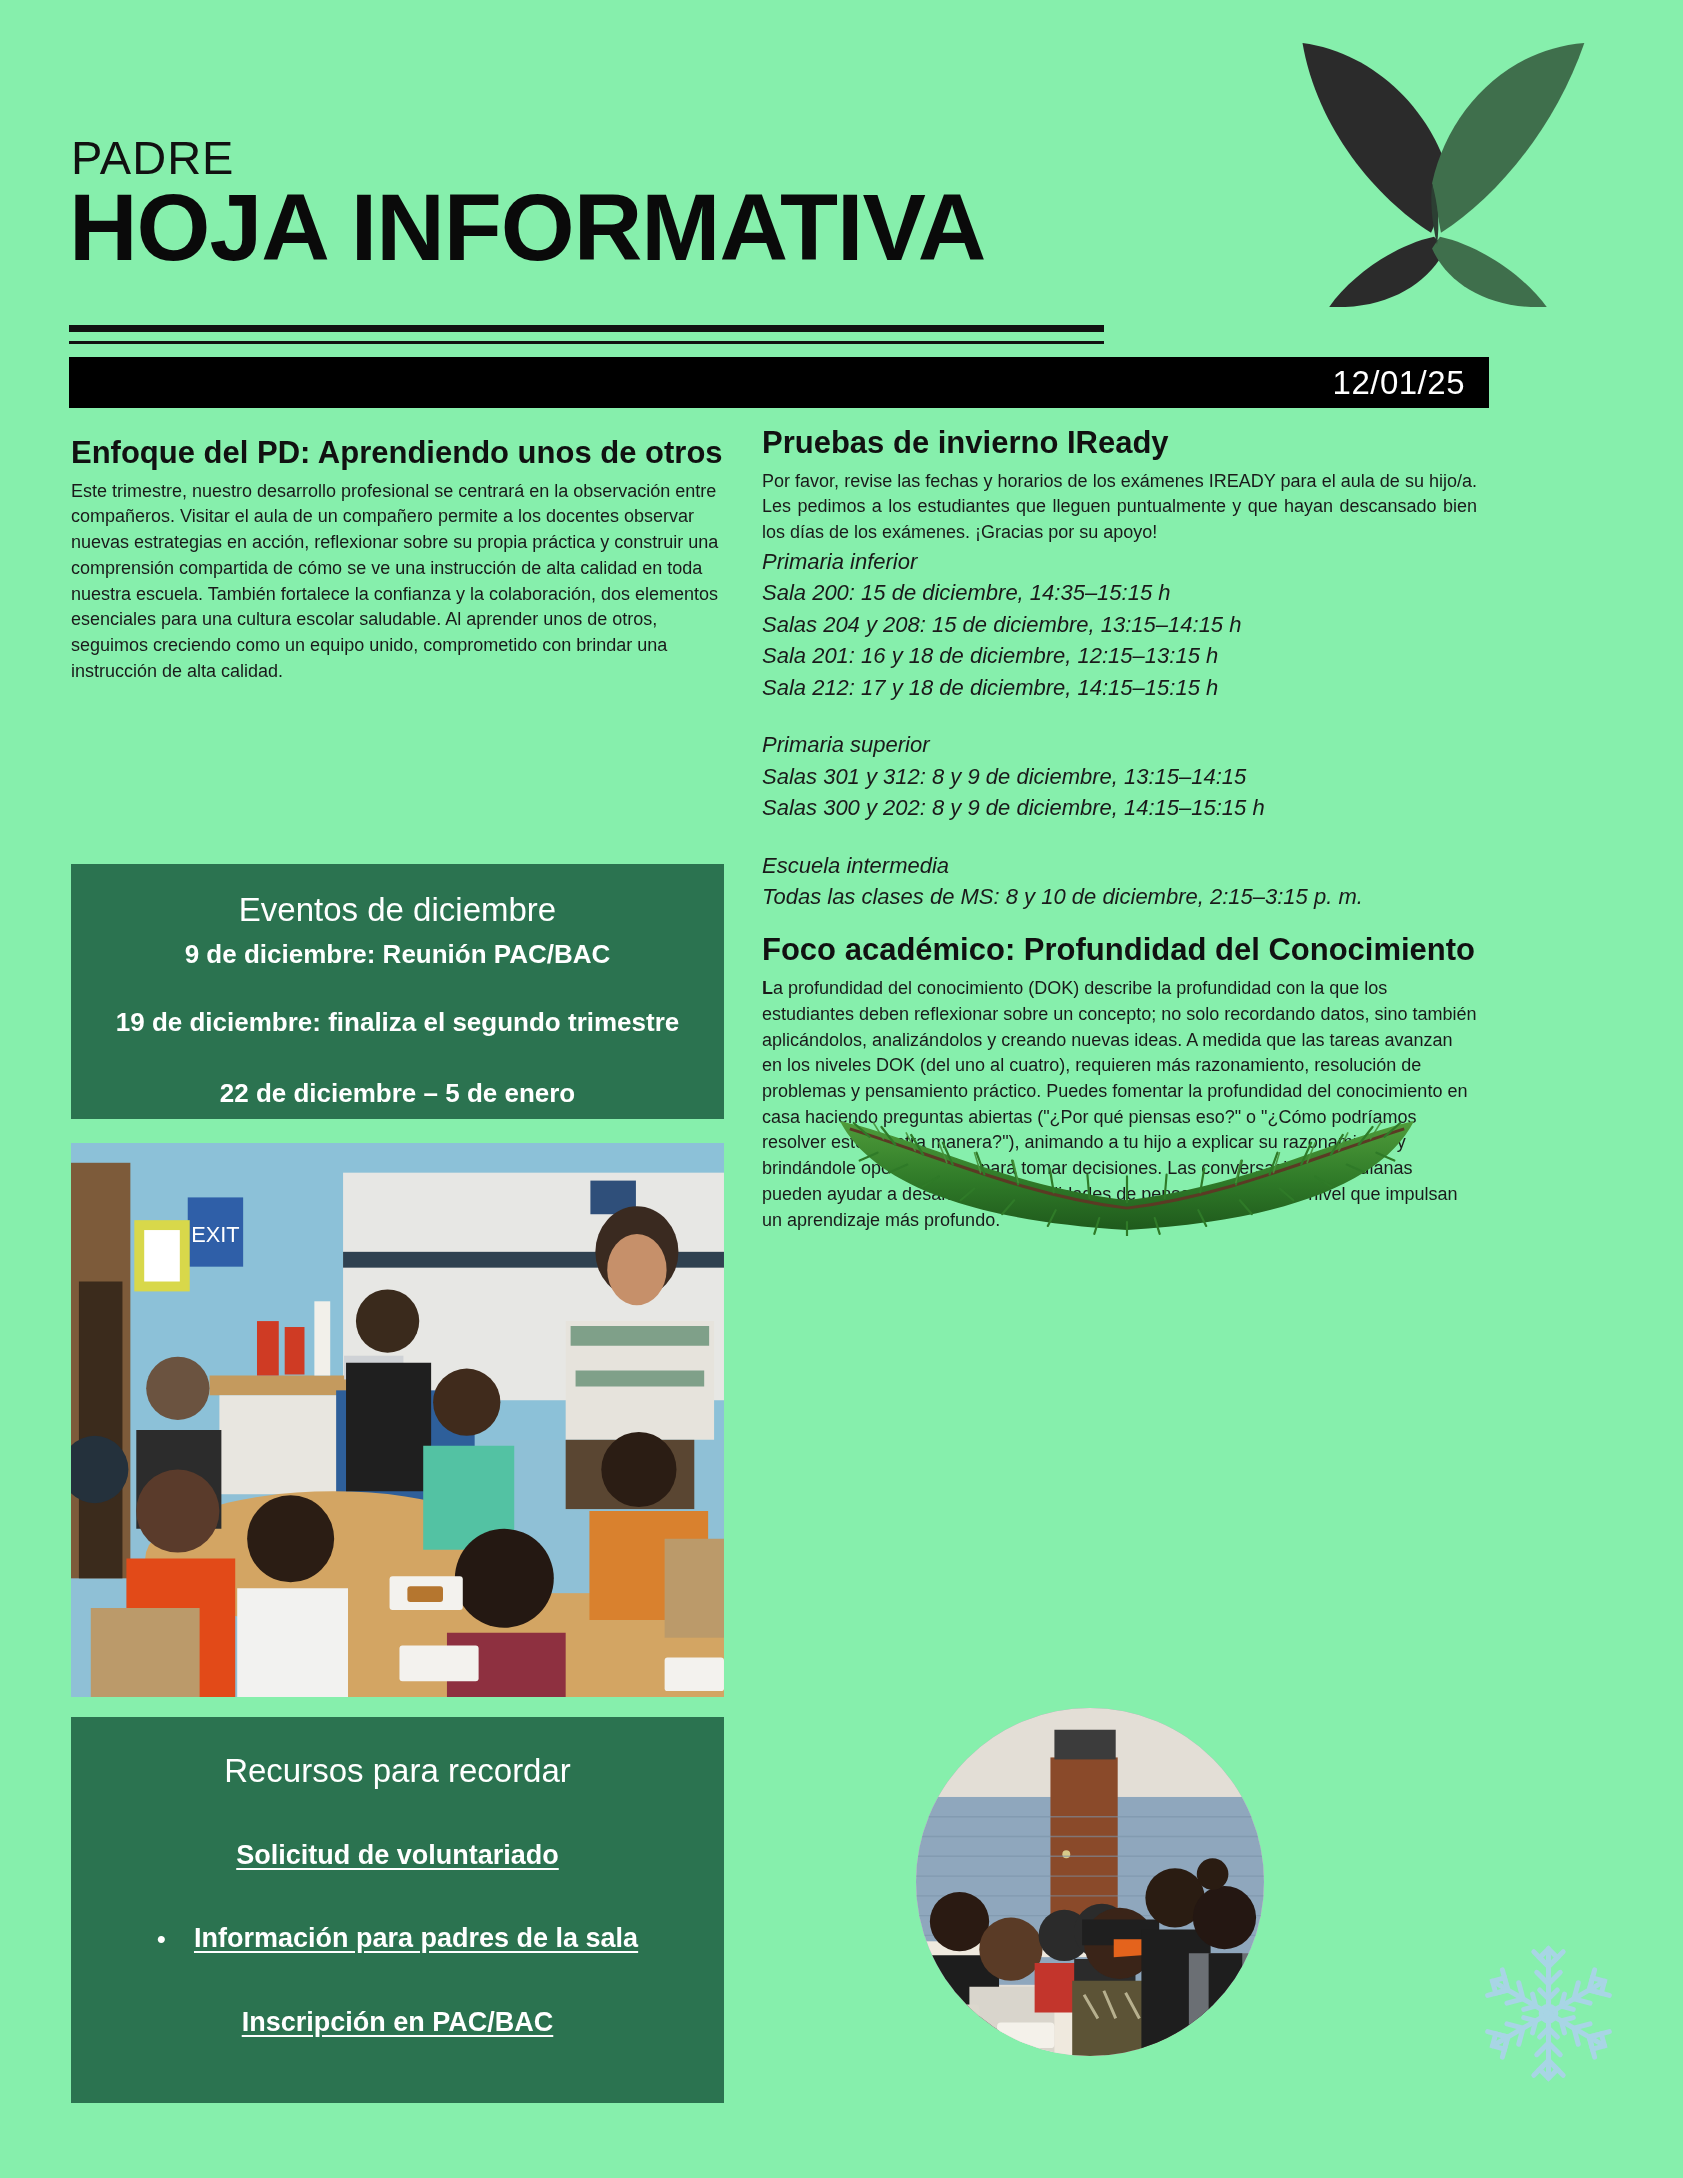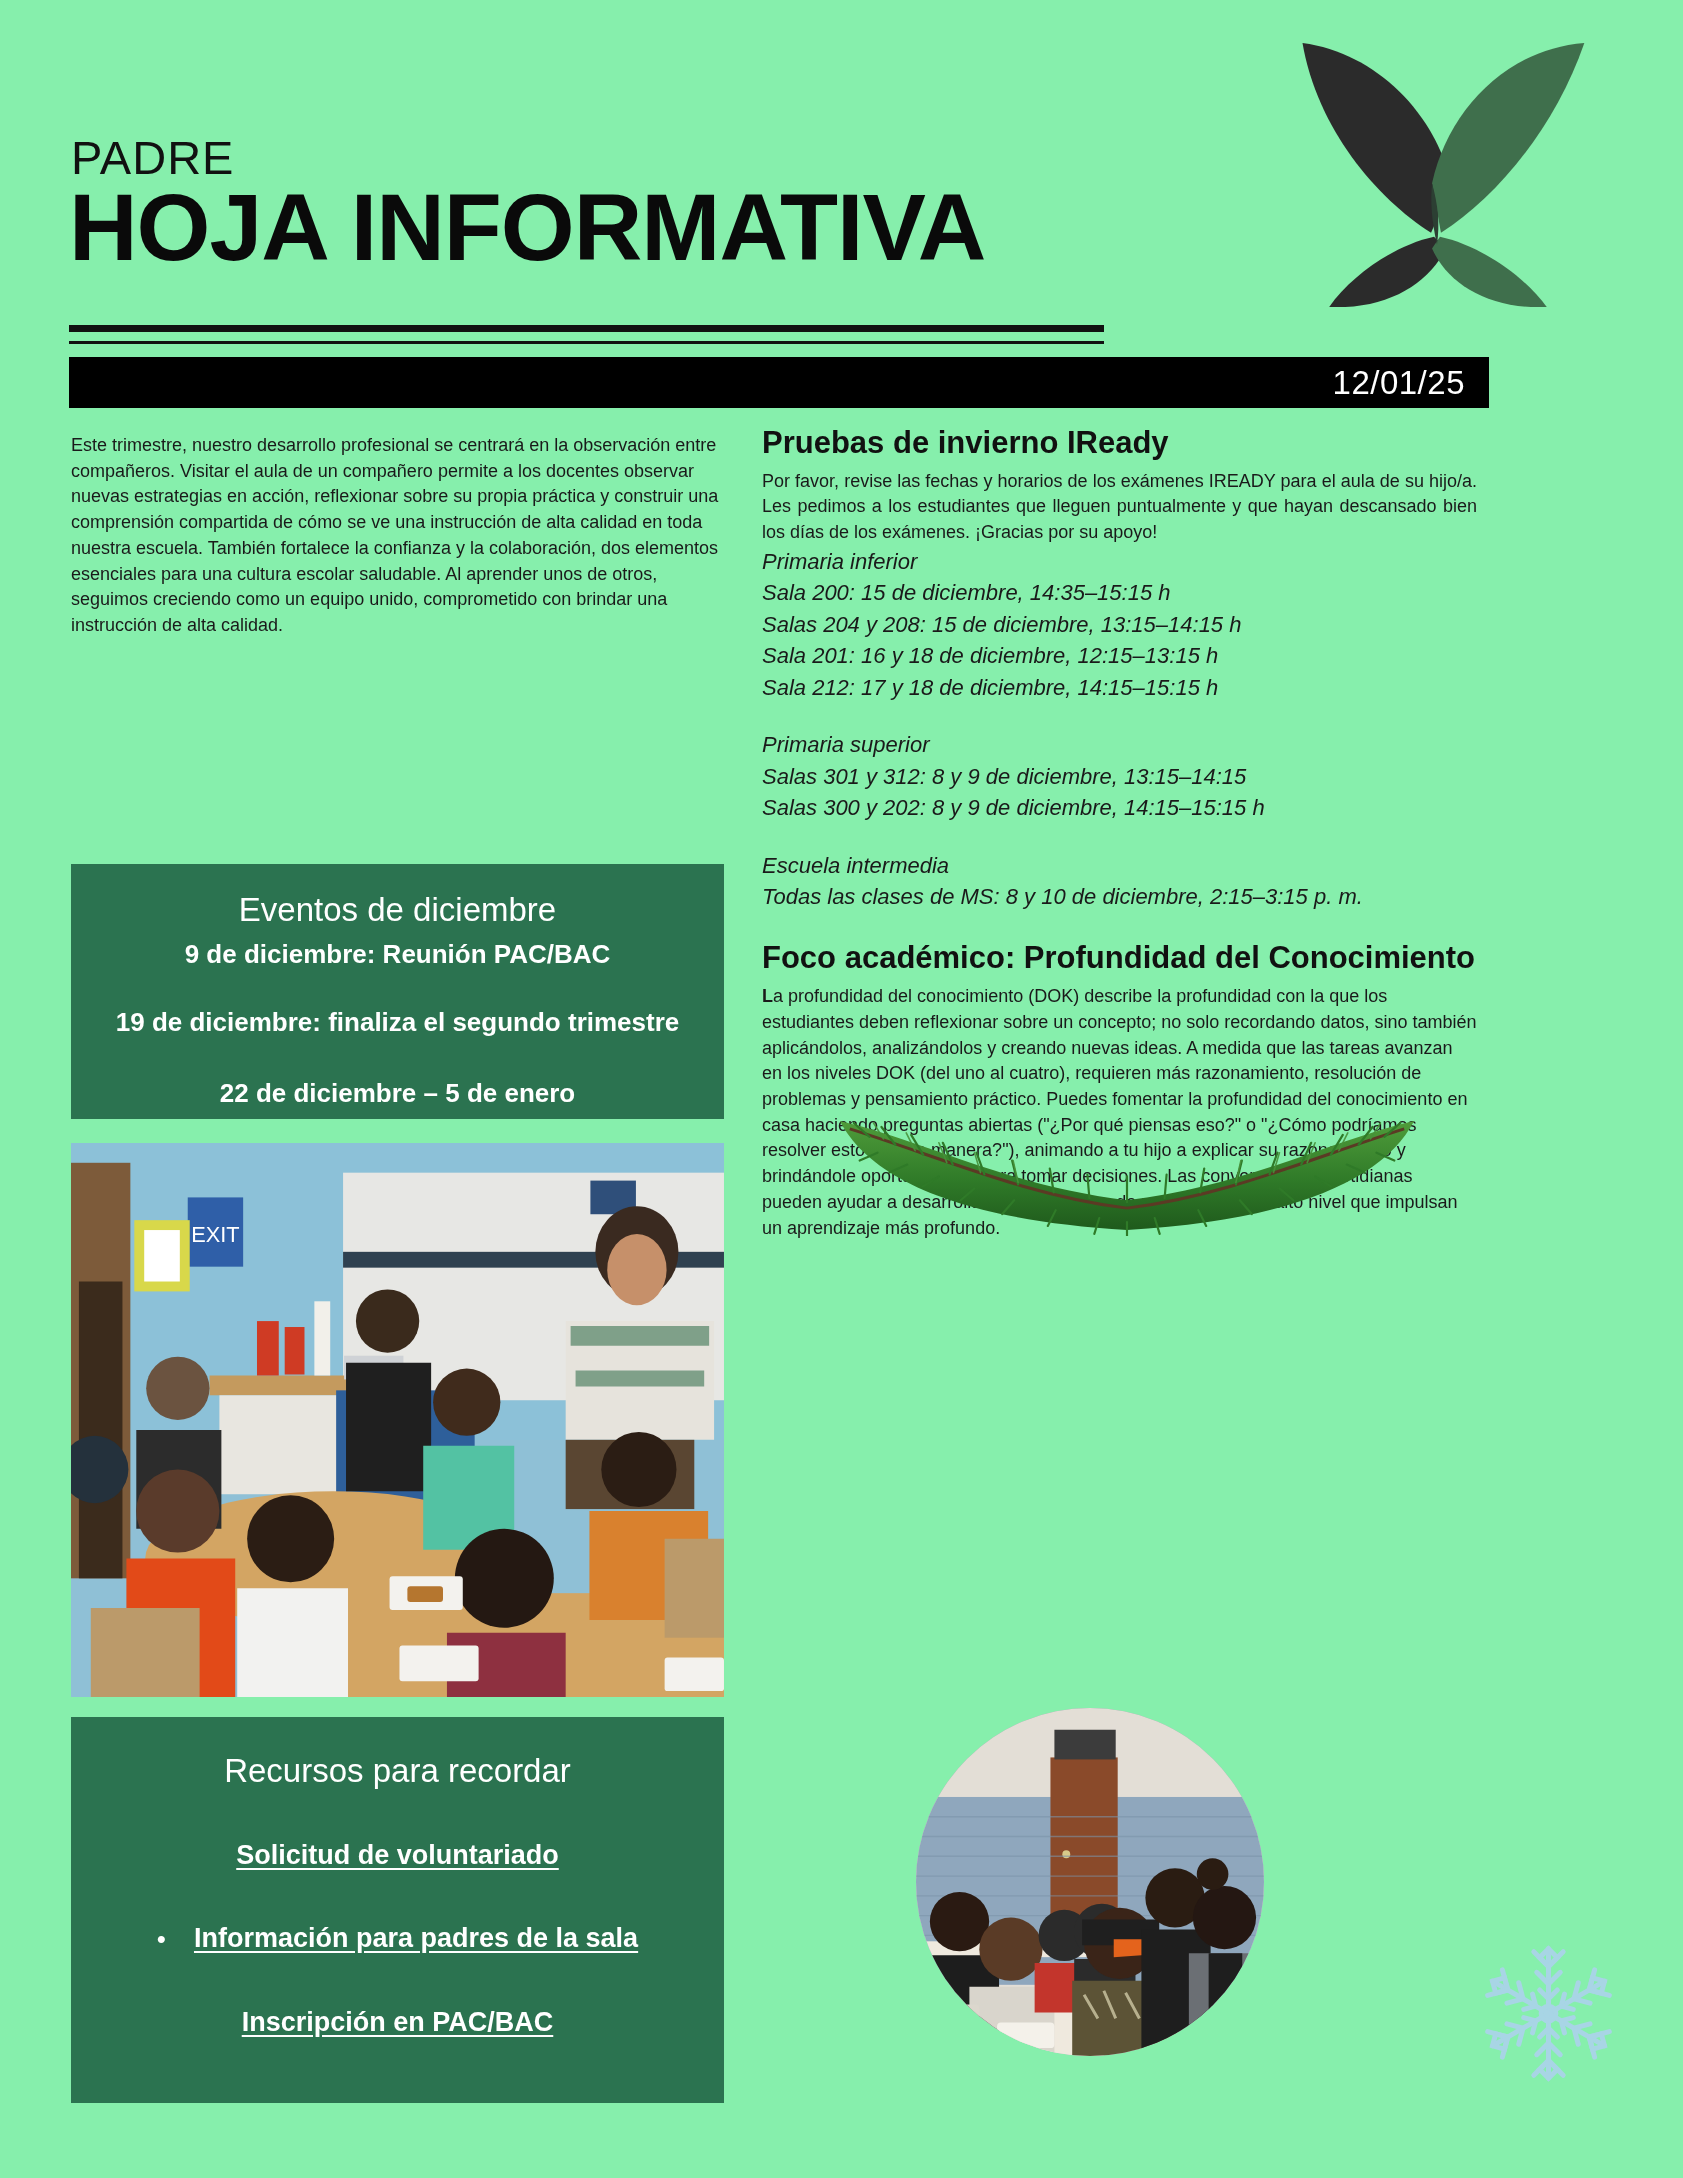--- a/index.html
+++ b/index.html
@@ -114,21 +114,21 @@
     position: absolute; left: 830px; top: 1109px; width: 594px; height: 127px;
   }
   .garland svg { width: 100%; height: 100%; display: block; }
 
   
   .snowflake {
     position: absolute; right: 61px; top: 1940px; width: 147px; height: 147px;
   }
   .snowflake svg { width: 100%; height: 100%; display: block; }
 
-  .foco-head { margin-top: 26px; }
+  .foco-head { margin-top: 18px; }
   .foco-body { margin-top: 4px; }
 </style>
 </head>
 <body>
 
 <div class="page">
 
   <div class="masthead">
 
     <div class="logo-wrap">
@@ -151,20 +151,21 @@
 
     <div class="rule-thick"></div>
     <div class="rule-thin"></div>
 
     <div class="date-bar">
       <div class="date-text">12/01/25</div>
     </div>
   </div>
 
   <div class="col-left">
+    <div class="sec-head">Enfoque del PD: Aprendiendo unos de otros</div>
     <div class="body-text">Este trimestre, nuestro desarrollo profesional se centrará en la observación entre compañeros. Visitar el aula de un compañero permite a los docentes observar nuevas estrategias en acción, reflexionar sobre su propia práctica y construir una comprensión compartida de cómo se ve una instrucción de alta calidad en toda nuestra escuela. También fortalece la confianza y la colaboración, dos elementos esenciales para una cultura escolar saludable. Al aprender unos de otros, seguimos creciendo como un equipo unido, comprometido con brindar una instrucción de alta calidad.</div>
   </div>
 
   <div class="green-box events-box">
     <div class="gb-title">Eventos de diciembre</div>
     <div class="gb-line">9 de diciembre: Reunión PAC/BAC</div>
     <div class="gb-line spaced">19 de diciembre: finaliza el segundo trimestre</div>
     <div class="gb-line clipped">22 de diciembre – 5 de enero</div>
   </div>
 

